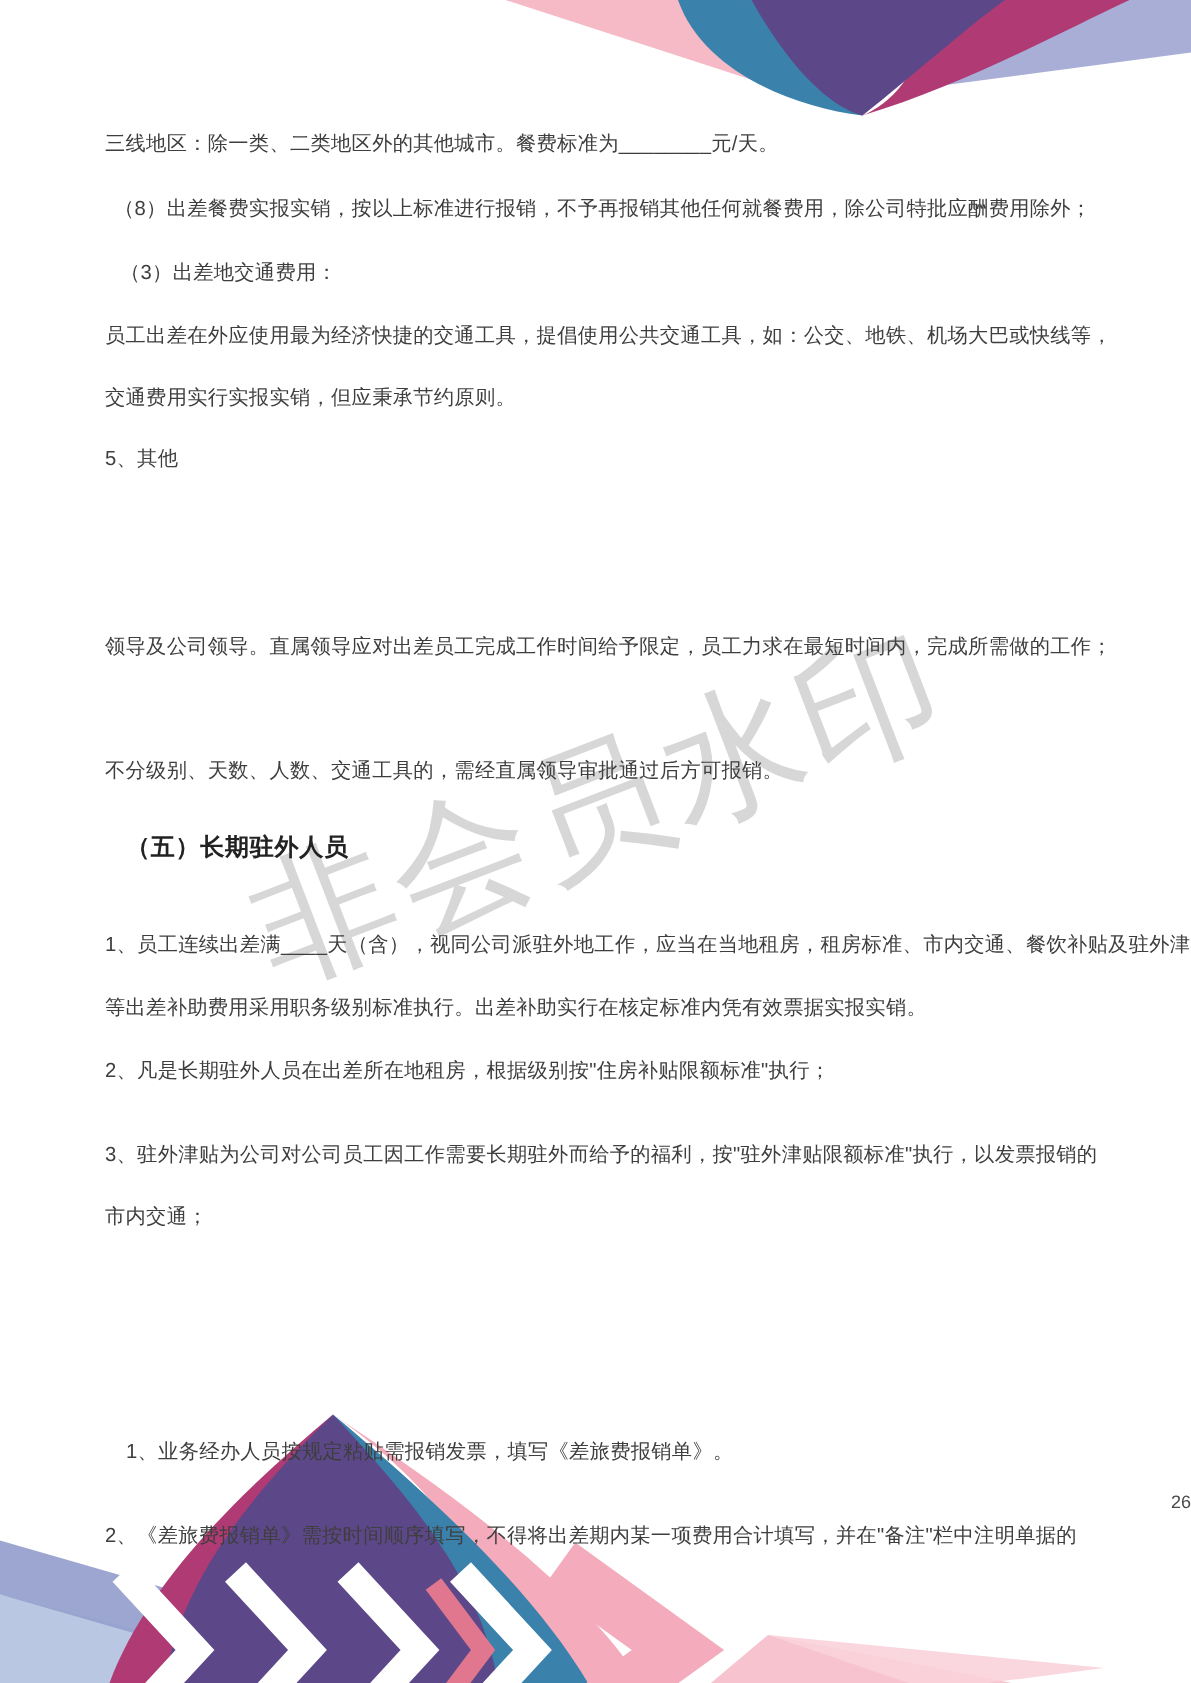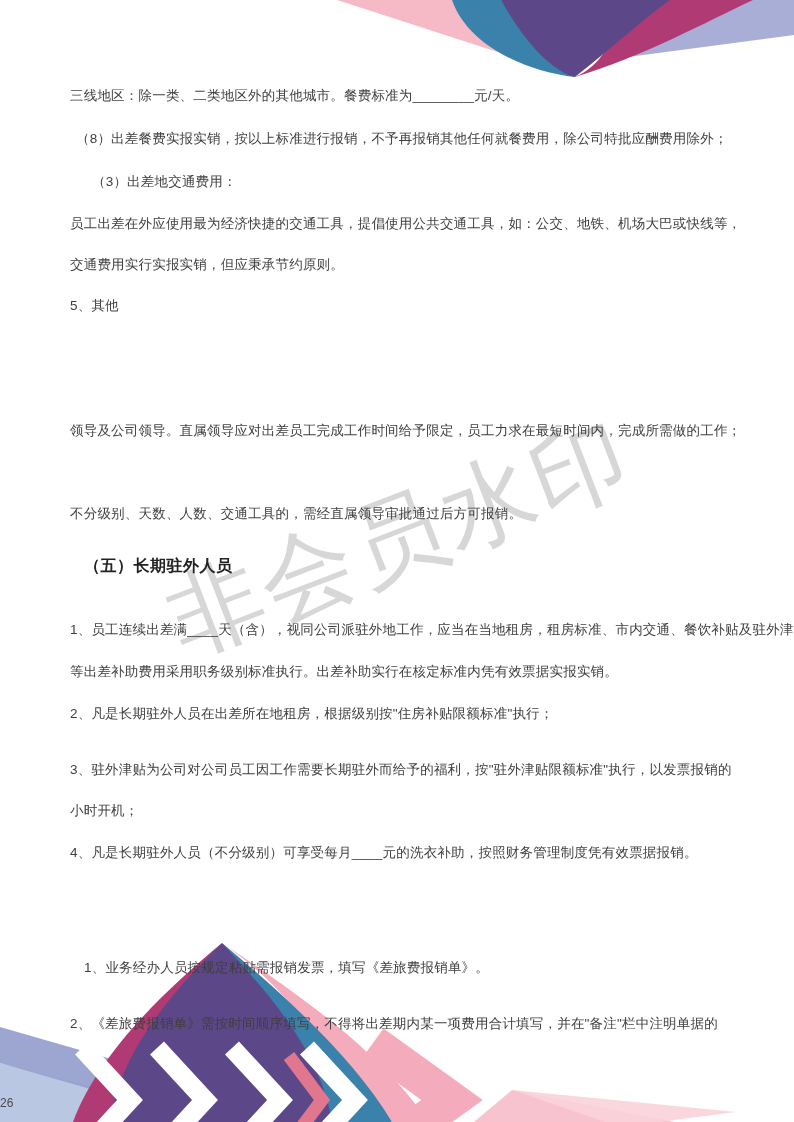--- a/index.html
+++ b/index.html
@@ -37,22 +37,22 @@
     line-height:1.2;
   }
   .ln.heading{
     font-size:16px;
     font-weight:700;
     color:#222222;
     letter-spacing:0.5px;
   }
   .pageno{
     position:absolute;
-    top:1096px;left:0;width:794px;
-    text-align:left;
+    top:994px;left:0;width:794px;
+    text-align:right;
     font-size:12px;
     color:#4a4a4a;
     z-index:2;
   }
 </style>
 </head>
 <body>
 
 <div class="page">
 
@@ -79,32 +79,31 @@
     <polyline fill="none" stroke-width="36" points="373,1043 452,1100 373,1157" stroke="#f4abbb"></polyline>
     <polygon points="512,1090 700,1127 468,1127" fill="#f7c3ce"></polygon>
     <polygon opacity="0.9" points="512,1090 736,1112 620,1127" fill="#fad2da"></polygon>
   </svg>
 
   <div class="watermark">非会员水印</div>
 
   <div class="content">
     <div class="ln" style="top:88px;left:70px">三线地区：除一类、二类地区外的其他城市。餐费标准为________元/天。</div>
     <div class="ln" style="top:131px;left:76px">（8）出差餐费实报实销，按以上标准进行报销，不予再报销其他任何就餐费用，除公司特批应酬费用除外；</div>
-    <div class="ln" style="top:174px;left:92px">（3）出差地交通费用：</div>
+    <div class="ln" style="top:174px;left:80px">（3）出差地交通费用：</div>
     <div class="ln" style="top:257px;left:70px">交通费用实行实报实销，但应秉承节约原则。</div>
     <div class="ln" style="top:216px;left:70px">员工出差在外应使用最为经济快捷的交通工具，提倡使用公共交通工具，如：公交、地铁、机场大巴或快线等，</div>
     <div class="ln" style="top:298px;left:70px">5、其他</div>
     <div class="ln" style="top:423px;left:70px">领导及公司领导。直属领导应对出差员工完成工作时间给予限定，员工力求在最短时间内，完成所需做的工作；</div>
     <div class="ln" style="top:506px;left:70px">不分级别、天数、人数、交通工具的，需经直属领导审批通过后方可报销。</div>
     <div class="ln heading" style="top:556px;left:84px">（五）长期驻外人员</div>
     <div class="ln" style="top:622px;left:70px">1、员工连续出差满____天（含），视同公司派驻外地工作，应当在当地租房，租房标准、市内交通、餐饮补贴及驻外津贴</div>
     <div class="ln" style="top:664px;left:70px">等出差补助费用采用职务级别标准执行。出差补助实行在核定标准内凭有效票据实报实销。</div>
     <div class="ln" style="top:706px;left:70px">2、凡是长期驻外人员在出差所在地租房，根据级别按"住房补贴限额标准"执行；</div>
     <div class="ln" style="top:762px;left:70px">3、驻外津贴为公司对公司员工因工作需要长期驻外而给予的福利，按"驻外津贴限额标准"执行，以发票报销的</div>
-    <div class="ln" style="top:803px;left:70px">小时开机；</div>
-    <div class="ln" style="top:845px;left:70px">4、凡是长期驻外人员（不分级别）可享受每月____元的洗衣补助，按照财务管理制度凭有效票据报销。</div>
+    <div class="ln" style="top:803px;left:70px">市内交通；</div>
     <div class="ln" style="top:960px;left:84px">1、业务经办人员按规定粘贴需报销发票，填写《差旅费报销单》。</div>
     <div class="ln" style="top:1016px;left:70px">2、《差旅费报销单》需按时间顺序填写，不得将出差期内某一项费用合计填写，并在"备注"栏中注明单据的</div>
   </div>
 
   <div class="pageno">26</div>
 
 </div>
 
 </body></html>

